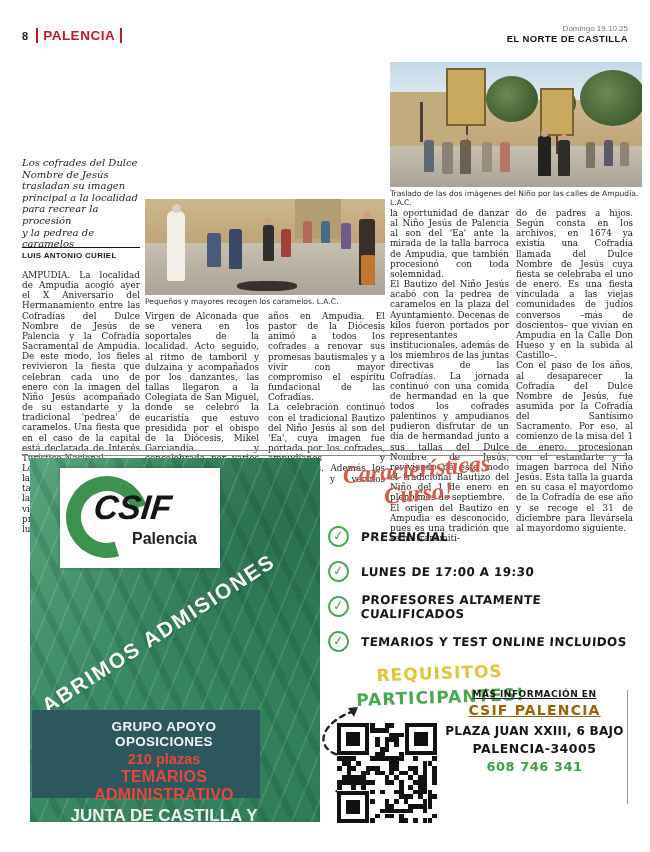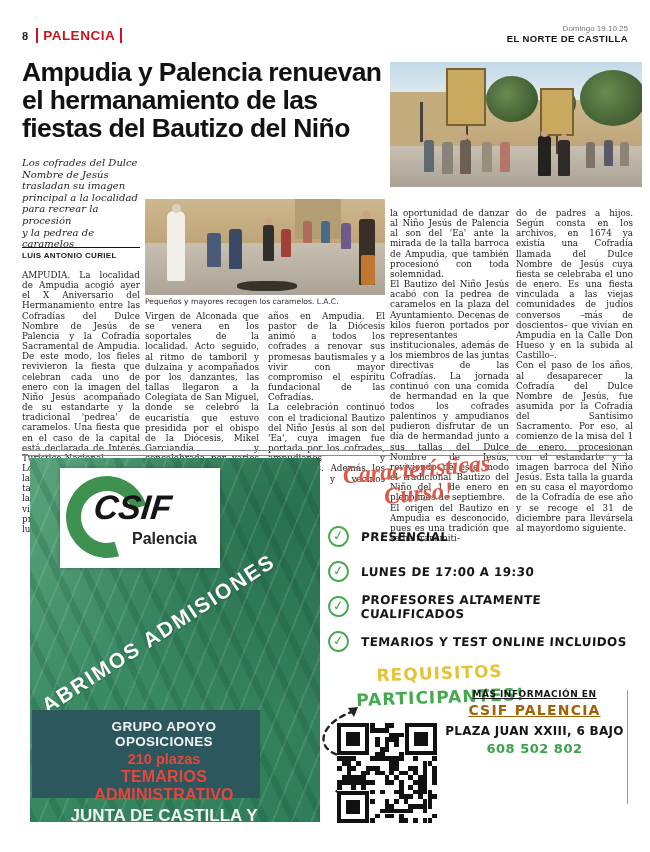--- a/index.html
+++ b/index.html
@@ -106,23 +106,20 @@
 
   <div class="abs mast-left">
     <span class="page-num">8</span>
     <span class="section-tag">PALENCIA</span>
   </div>
   <div class="abs mast-right">
     <div class="mast-date">Domingo 19.10.25</div>
     <div class="mast-paper">EL NORTE DE CASTILLA</div>
   </div>
 
-  <div class="abs headline">Ampudia y Palencia renuevan
-el hermanamiento de las
-fiestas del Bautizo del Niño</div>
   <div class="abs standfirst">Los cofrades del Dulce
 Nombre de Jesús
 trasladan su imagen
 principal a la localidad
 para recrear la procesión
 y la pedrea de caramelos</div>
   <div class="abs byline-box">LUIS ANTONIO CURIEL</div>
 
   <div class="abs photo photo1">
     <div class="abs sky" style="left:0;top:0;width:252px;height:50px;"></div>
@@ -145,20 +142,21 @@
     <div class="abs fig" style="left:148px;top:74px;width:13px;height:40px;background:#23221f;"></div>
     <div class="abs fig" style="left:168px;top:78px;width:12px;height:36px;background:#2e2b28;"></div>
     <div class="abs fig" style="left:196px;top:80px;width:9px;height:26px;background:#7d7468;"></div>
     <div class="abs fig" style="left:214px;top:78px;width:9px;height:26px;background:#5a5a66;"></div>
     <div class="abs fig" style="left:230px;top:80px;width:9px;height:24px;background:#8e8376;"></div>
     <div class="abs head" style="left:151px;top:68px;width:7px;height:7px;"></div>
     <div class="abs head" style="left:171px;top:72px;width:6px;height:6px;"></div>
     <div class="abs head" style="left:36px;top:72px;width:6px;height:6px;"></div>
     <div class="abs head" style="left:72px;top:72px;width:6px;height:6px;"></div>
   </div>
+  <div class="abs caption cap1">Traslado de las dos imágenes del Niño por las calles de Ampudia. L.A.C.</div>
 
   <div class="abs photo photo2">
     <div class="abs wall" style="left:0;top:0;width:240px;height:44px;"></div>
     <div class="abs" style="left:150px;top:0;width:46px;height:40px;background:#b39d72;"></div>
     <div class="abs pave" style="left:0;top:44px;width:240px;height:52px;"></div>
     <div class="abs fig" style="left:22px;top:12px;width:18px;height:70px;background:#f2efe8;border-radius:6px 6px 2px 2px;"></div>
     <div class="abs head" style="left:27px;top:5px;width:9px;height:9px;background:#d8cfc2;"></div>
     <div class="abs fig" style="left:62px;top:34px;width:14px;height:34px;background:#4a5a78;"></div>
     <div class="abs fig" style="left:84px;top:30px;width:13px;height:40px;background:#3a4a66;"></div>
     <div class="abs fig" style="left:118px;top:26px;width:11px;height:36px;background:#30302e;"></div>
@@ -384,19 +382,20 @@
           <i style="left:76.2px;top:95.2px"></i>
           <i style="left:85.7px;top:95.2px"></i>
           <i style="left:90.5px;top:95.2px"></i>
         </div>
     </div>
 
     <div class="abs info">
       <div class="info-more">MÁS INFORMACIÓN EN</div>
       <div class="info-name">CSIF PALENCIA</div>
       <div class="info-a1">PLAZA JUAN XXIII, 6 BAJO</div>
-      <div class="info-p">608 502 802</div>
+      <div class="info-a2">PALENCIA-34005</div>
+      <div class="info-p">608 746 341</div>
     </div>
   </div>
 
   <div class="abs ad-right-border"></div>
 
 </div>
 
 </body></html>

